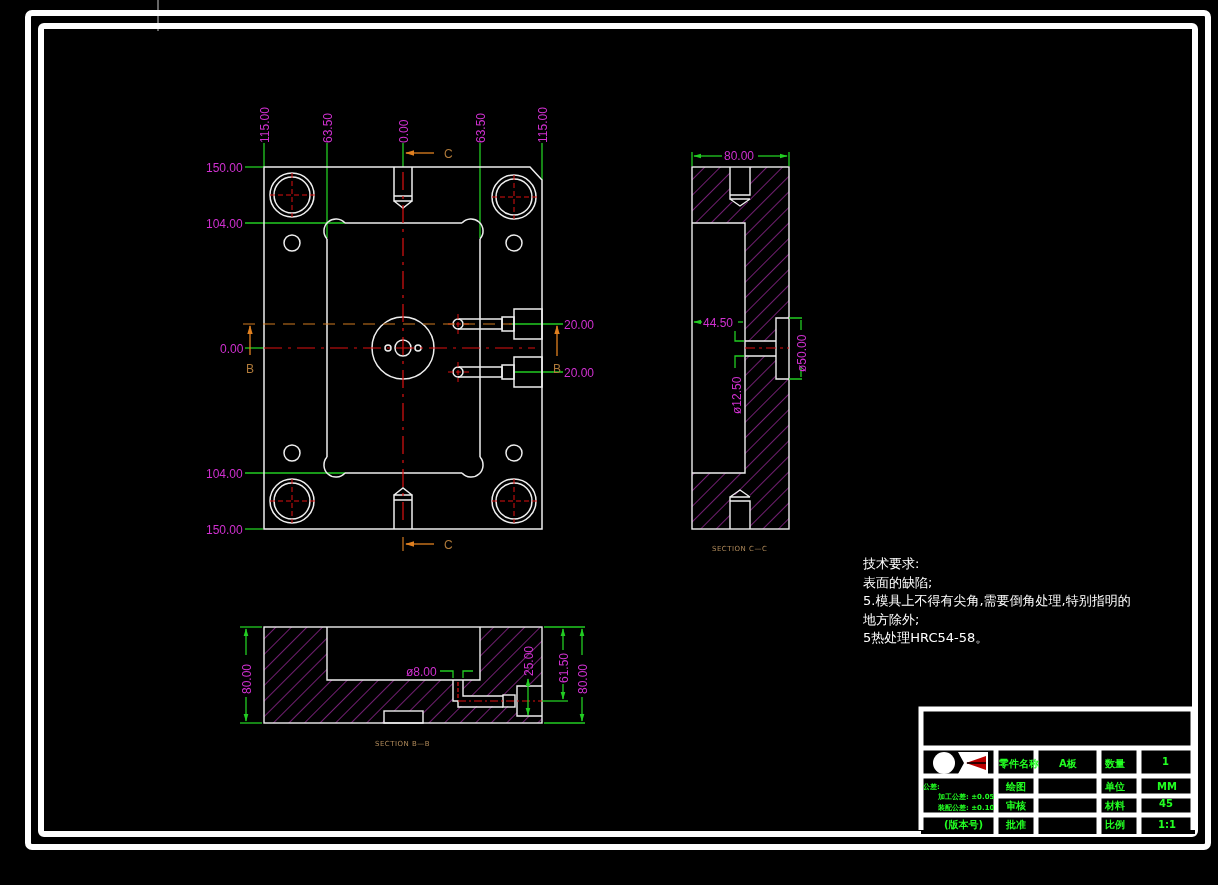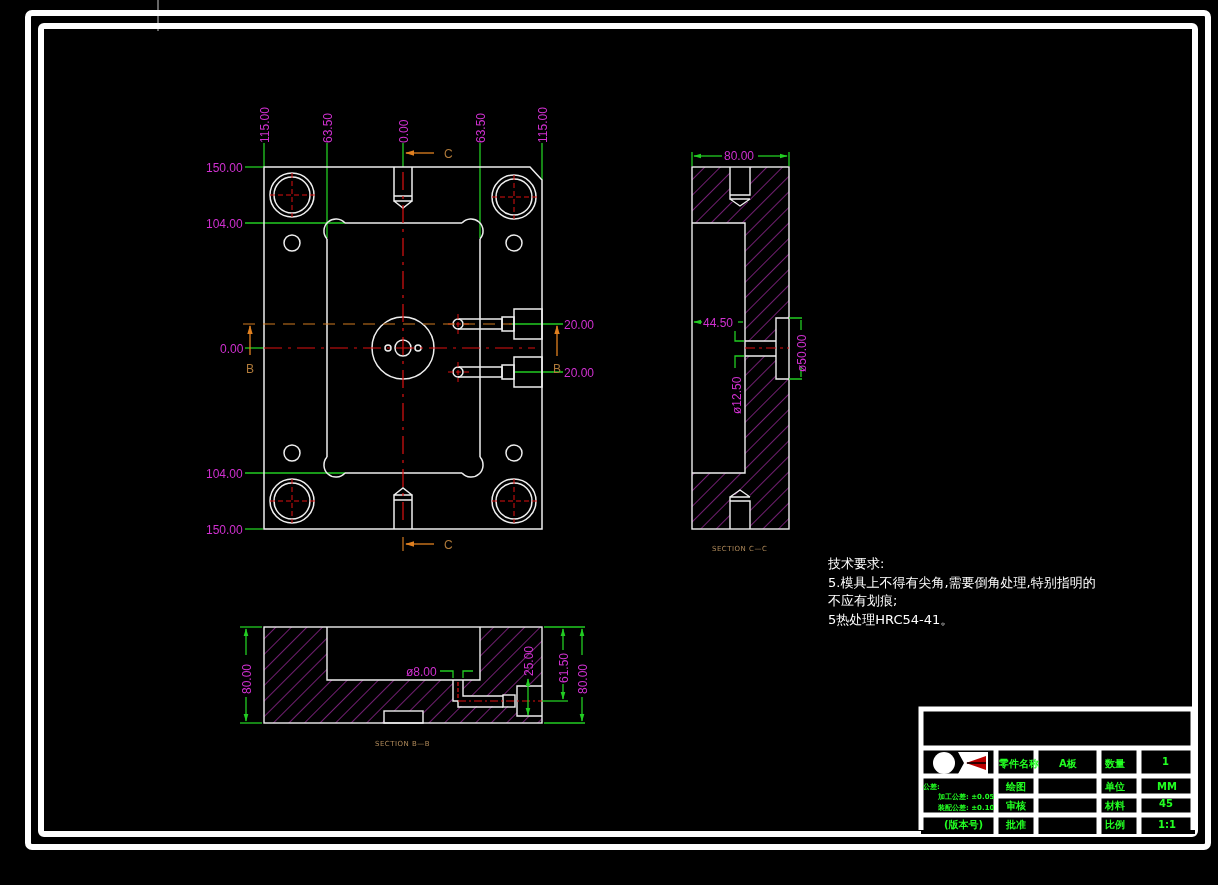--- a/index.html
+++ b/index.html
@@ -3,21 +3,21 @@
 <meta charset="utf-8">
 <style>
   html, body { margin:0; padding:0; background:#000; }
   body { width:1218px; height:885px; position:relative; overflow:hidden; font-family:"DejaVu Sans", sans-serif; }
   svg { position:absolute; left:0; top:0; }
   .dim { font-family:"Liberation Sans", sans-serif; font-size:12px; fill:#d030d0; }
   .lbl { font-family:"Liberation Sans", sans-serif; font-size:12px; fill:#b07a3a; }
   .sec { font-family:"DejaVu Sans", sans-serif; font-size:7px; fill:#b08a5a; letter-spacing:0.5px; }
   .tb  { font-family:"DejaVu Sans", sans-serif; font-size:10px; fill:#22ff22; font-weight:bold; }
   .tbs { font-family:"DejaVu Sans", sans-serif; font-size:7px; fill:#22ff22; font-weight:bold; }
-  #tech-notes { position:absolute; left:828px; top:555px; width:320px; color:#fff; font-family:"DejaVu Sans", sans-serif; font-size:13px; line-height:18.5px; }
+  #tech-notes { position:absolute; left:863px; top:555px; width:320px; color:#fff; font-family:"DejaVu Sans", sans-serif; font-size:13px; line-height:18.5px; }
   #tech-notes div { white-space:nowrap; }
 </style>
 </head>
 <body>
 
 <svg width="1218" height="885" viewBox="0 0 1218 885">
   <defs>
     <pattern id="hatch" patternUnits="userSpaceOnUse" width="11" height="11" patternTransform="rotate(45)">
       <line x1="0" y1="0" x2="0" y2="11" stroke="#b030b0" stroke-width="1.3"></line>
     </pattern>
@@ -258,16 +258,17 @@
 
     <text class="tb" x="944" y="828">(版本号)</text>
     <text class="tb" x="1006" y="828">批准</text>
     <text class="tb" x="1105" y="828">比例</text>
     <text class="tb" x="1158" y="828">1:1</text>
   </g>
 </svg>
 
 <div id="tech-notes">
   <div>技术要求:</div>
+  <div>表面的缺陷;</div>
   <div>5.模具上不得有尖角,需要倒角处理,特别指明的</div>
-  <div>不应有划痕;</div>
-  <div>5热处理HRC54-41。</div>
+  <div>地方除外;</div>
+  <div>5热处理HRC54-58。</div>
 </div>
 
 </body></html>

